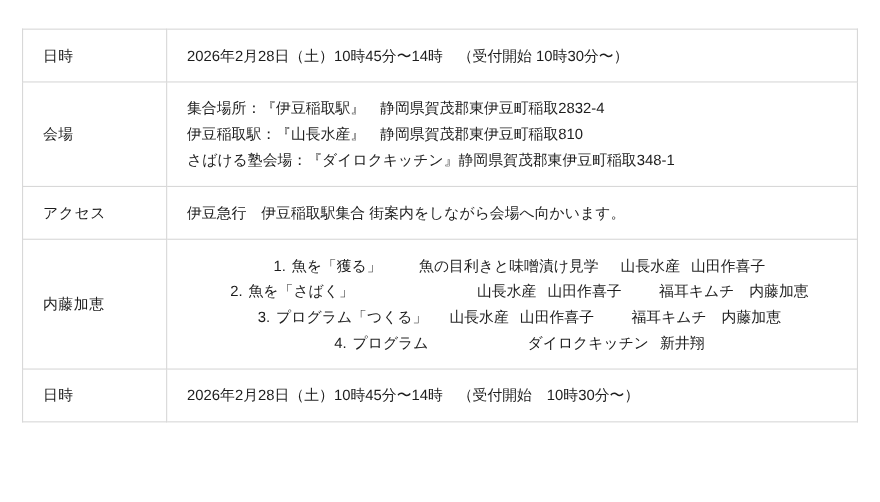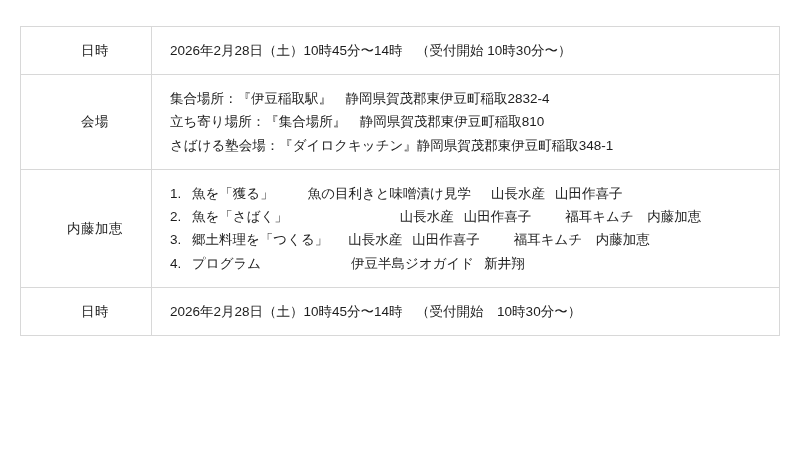--- a/index.html
+++ b/index.html
@@ -32,32 +32,32 @@
     vertical-align: middle;
     font-size: 13.5px;
     line-height: 1.72;
     color: #1d1d1d;
   }
   td.label {
     width: 112px;
     padding: 12px 0 12px 18px;
     letter-spacing: 0.04em;
     white-space: nowrap;
-    text-align: center;
   }
   td.value {
     padding: 12px 10px 12px 18px;
   }
   .line {
     white-space: nowrap;
   }
   ol.program {
     margin: 0;
     padding: 0;
     list-style: none;
+    text-align: center;
   }
   ol.program li {
     white-space: nowrap;
   }
   .num {
     display: inline-block;
     width: 22px;
   }
   .gap-s { display: inline-block; width: 10px; }
   .gap-m { display: inline-block; width: 20px; }
@@ -73,39 +73,45 @@
       <tr>
         <td class="label">日時</td>
         <td class="value">
           <div class="line">2026年2月28日（土）10時45分〜14時　（受付開始 10時30分〜）</div>
         </td>
       </tr>
       <tr>
         <td class="label">会場</td>
         <td class="value">
           <div class="line">集合場所：『伊豆稲取駅』　静岡県賀茂郡東伊豆町稲取2832-4</div>
-          <div class="line">立ち寄り場所：『集合場所』　静岡県賀茂郡東伊豆町稲取810</div>
+          <div class="line">伊豆稲取駅：『山長水産』　静岡県賀茂郡東伊豆町稲取810</div>
           <div class="line">さばける塾会場：『ダイロクキッチン』静岡県賀茂郡東伊豆町稲取348-1</div>
+        </td>
+      </tr>
+      <tr>
+        <td class="label">アクセス</td>
+        <td class="value">
+          <div class="line">伊豆急行　伊豆稲取駅集合 街案内をしながら会場へ向かいます。</div>
         </td>
       </tr>
       <tr>
         <td class="label">内藤加恵</td>
         <td class="value">
           <ol class="program">
             <li>
               <span class="num">1.</span><span>魚を「獲る」</span><span class="gap-l"></span><span>魚の目利きと味噌漬け見学</span><span class="gap-m"></span><span>山長水産</span><span class="gap-s"></span><span>山田作喜子</span>
             </li>
             <li>
               <span class="num">2.</span><span>魚を「さばく」</span><span class="gap-xl"></span><span class="gap-xl"></span><span>山長水産</span><span class="gap-s"></span><span>山田作喜子</span><span class="gap-l"></span><span>福耳キムチ　内藤加恵</span>
             </li>
             <li>
-              <span class="num">3.</span><span>郷土料理を「つくる」</span><span class="gap-m"></span><span>山長水産</span><span class="gap-s"></span><span>山田作喜子</span><span class="gap-l"></span><span>福耳キムチ　内藤加恵</span>
+              <span class="num">3.</span><span>プログラム「つくる」</span><span class="gap-m"></span><span>山長水産</span><span class="gap-s"></span><span>山田作喜子</span><span class="gap-l"></span><span>福耳キムチ　内藤加恵</span>
             </li>
             <li>
-              <span class="num">4.</span><span>プログラム</span><span class="gap-xl"></span><span class="gap-l"></span><span>伊豆半島ジオガイド</span><span class="gap-s"></span><span>新井翔</span>
+              <span class="num">4.</span><span>プログラム</span><span class="gap-xl"></span><span class="gap-l"></span><span>ダイロクキッチン</span><span class="gap-s"></span><span>新井翔</span>
             </li>
           </ol>
         </td>
       </tr>
       <tr>
         <td class="label">日時</td>
         <td class="value">
           <div class="line">2026年2月28日（土）10時45分〜14時　（受付開始　10時30分〜）</div>
         </td>
       </tr>

